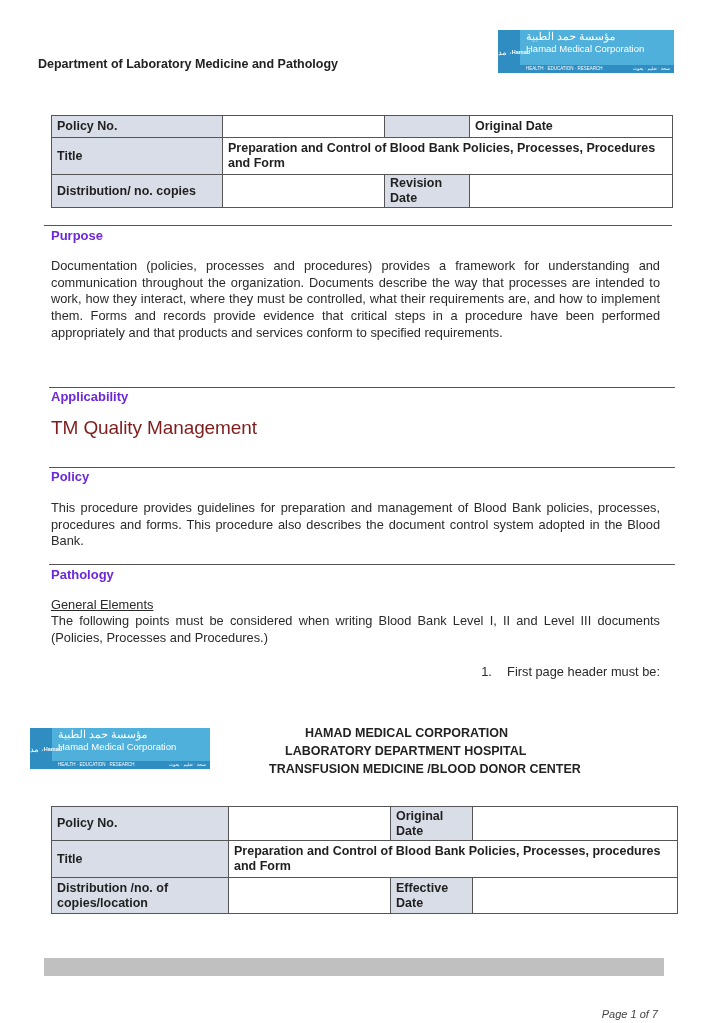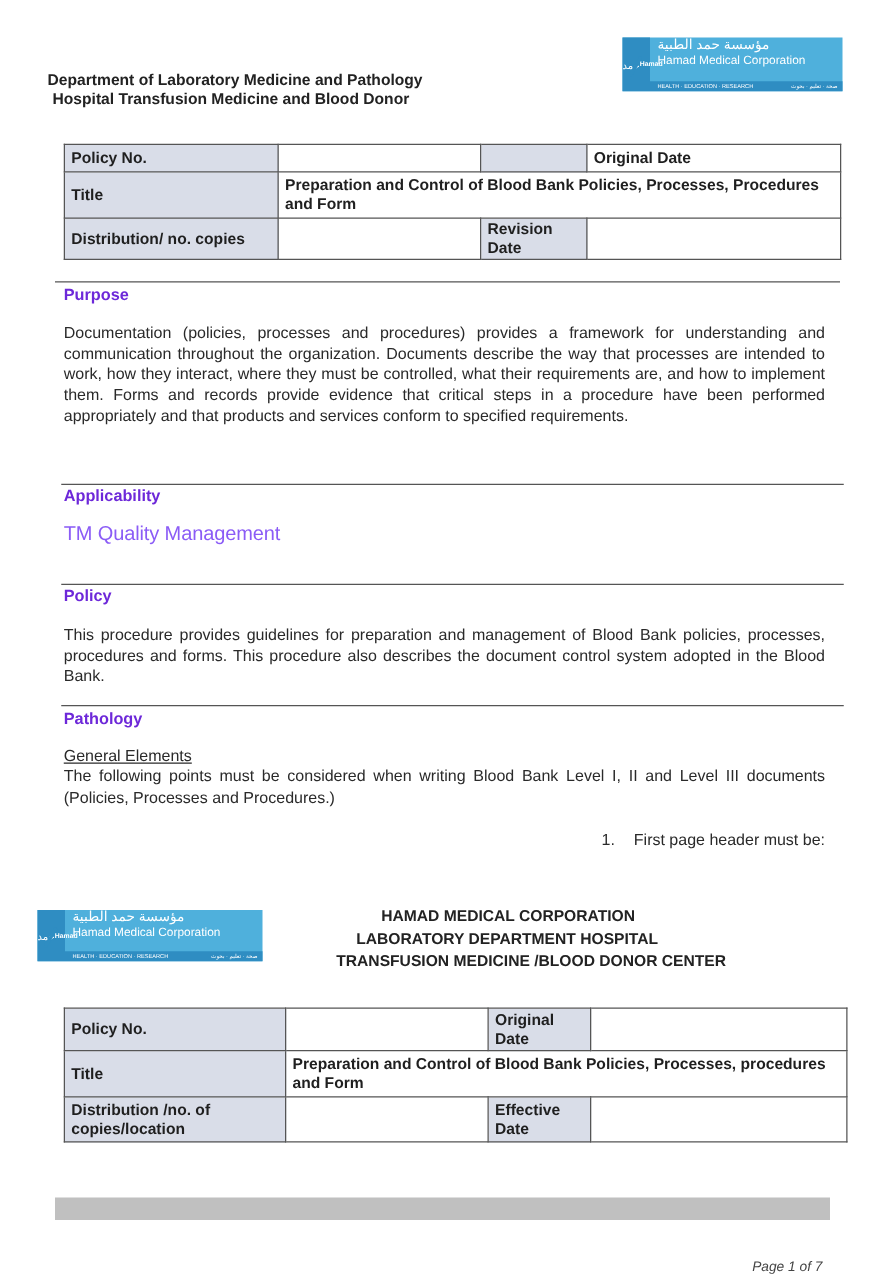--- a/index.html
+++ b/index.html
@@ -33,33 +33,32 @@
     table.info td.shade { background: #d9dde8; font-weight: bold; }
     table.info td.bold { font-weight: bold; }
 
     .t1 { left: 51px; top: 115px; width: 622px; }
     .t2 { left: 51px; top: 806px; width: 627px; }
 
     
     .rule { position: absolute; height: 1px; background: #555; }
     .sec-h { position: absolute; font-size: 13px; font-weight: bold; color: #6d28d9; }
     .para { position: absolute; font-size: 12.8px; line-height: 16.7px; text-align: justify; color: #2a2a2a; }
-    .app-lines { position: absolute; font-size: 16px; line-height: 18px; color: #8b5cf6; letter-spacing: -0.1px; }
+    .app-lines { position: absolute; font-size: 19px; line-height: 18px; color: #7f1d1d; letter-spacing: -0.1px; }
 
     .center-hdr { position: absolute; font-size: 12.5px; font-weight: bold; line-height: 18px; color: #222; }
 
     .footer-bar { position: absolute; left: 44px; top: 958px; width: 620px; height: 18px; background: #c0c0c0; }
     .footer-bar span { position: absolute; right: 6px; top: 2px; font-size: 11px; font-style: italic; color: #444; margin-top: 48px; }
   </style>
 </head>
 <body>
 
 <div class="abs dept-title">
   <div>Department of Laboratory Medicine and Pathology</div>
-  <div>Hospital Transfusion Medicine and Blood Donor</div>
 </div>
 
 <div class="abs logo logo-top">
   <div class="emblem">
     <div class="leaf"></div>
     <div class="ar">حمد</div>
     <div class="en">Hamad</div>
   </div>
   <div class="txt">
     <div class="ar-name">مؤسسة حمد الطبية</div>

